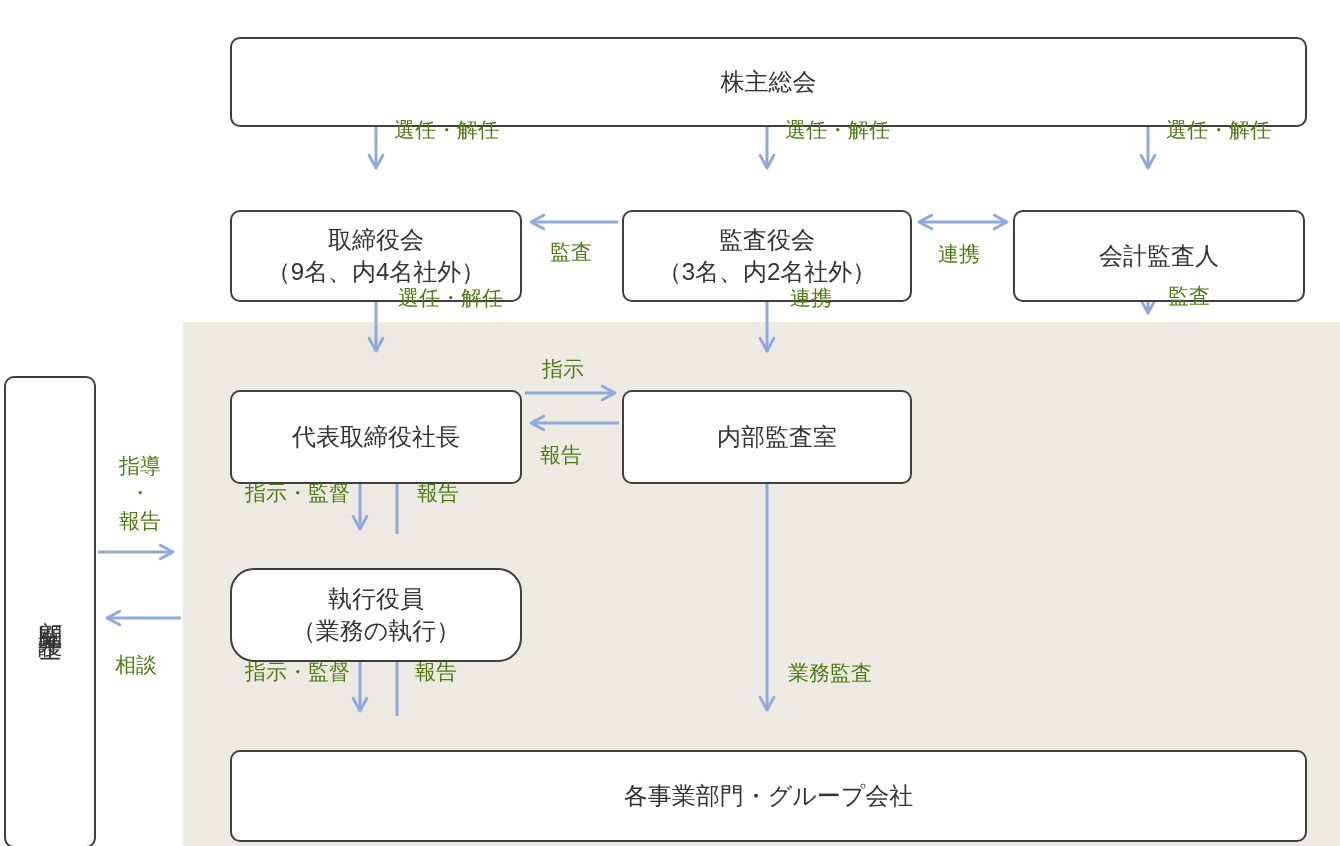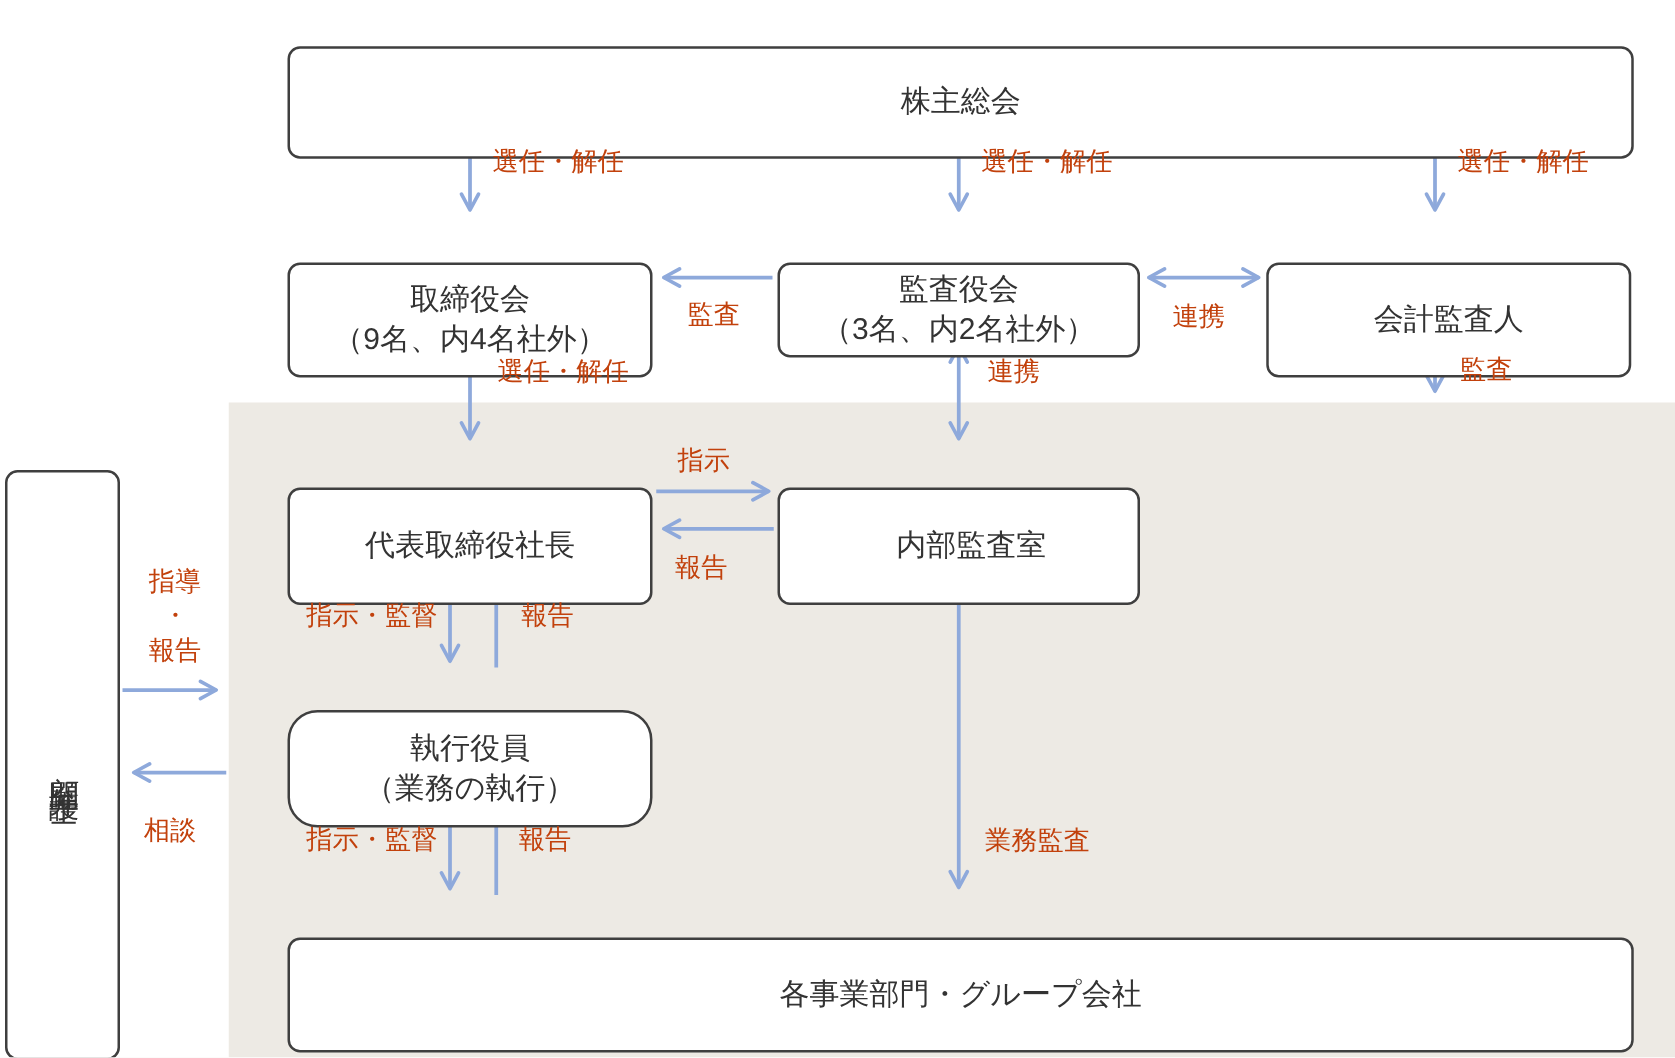--- a/index.html
+++ b/index.html
@@ -15,30 +15,30 @@
   }
   .edges-svg { position:absolute; left:0; top:0; width:1340px; height:846px; }
   .node {
     position:absolute; box-sizing:border-box;
     background:#ffffff; border:2px solid #3f3f3f; border-radius:10px;
     display:flex; flex-direction:column; align-items:center; justify-content:center;
     text-align:center; font-size:24px; font-weight:500; line-height:1.35; color:#333333;margin-top:32px;
   }
   .node-shareholders { left:230px; top:5px;   width:1077px; height:90px; }
   .node-board        { left:230px; top:178px; width:292px;  height:92px; }
-  .node-audit-board  { left:622px; top:178px; width:290px;  height:76px; }
+  .node-audit-board  { left:622px; top:178px; width:290px;  height:92px; }
   .node-acct-auditor { left:1013px;top:178px; width:292px;  height:92px; }
   .node-president    { left:230px; top:358px; width:292px;  height:94px; }
   .node-internal     { left:622px; top:358px; width:290px;  height:94px;padding-left:20px; }
   .node-executive    { left:230px; top:536px; width:292px;  height:94px;border-radius:24px; }
   .node-divisions    { left:230px; top:718px; width:1077px; height:92px; }
   .node-lawyer       { left:4px;   top:344px; width:92px;   height:472px; }
   .vertical-text { writing-mode:vertical-rl; letter-spacing:4px; }
   .edge-label {
-    position:absolute; font-size:21px; font-weight:500; color:#c2410c;
+    position:absolute; font-size:21px; font-weight:500; color:#4d7c0f;
     white-space:pre-line; line-height:1.25;
   }
   .el-elect1   { left:394px;  top:117px; }
   .el-elect2   { left:785px;  top:117px; }
   .el-elect3   { left:1166px; top:117px; }
   .el-kansa1   { left:550px;  top:239px; }
   .el-renkei1  { left:938px;  top:241px; }
   .el-elect4   { left:398px;  top:285px; }
   .el-renkei2  { left:790px;  top:285px; }
   .el-kansa2   { left:1168px; top:283px; }

